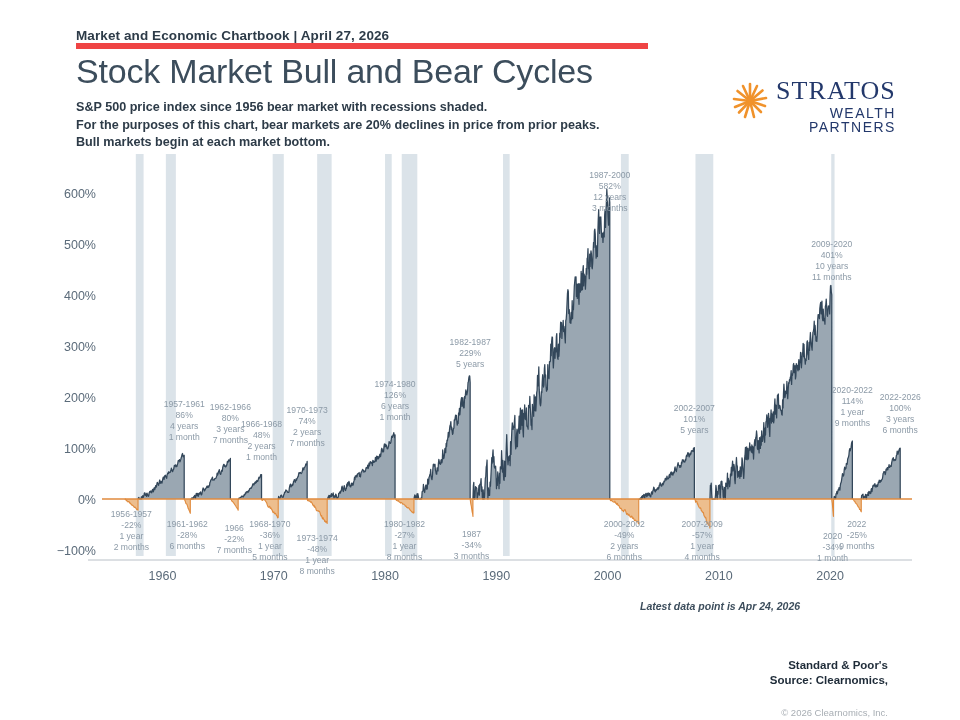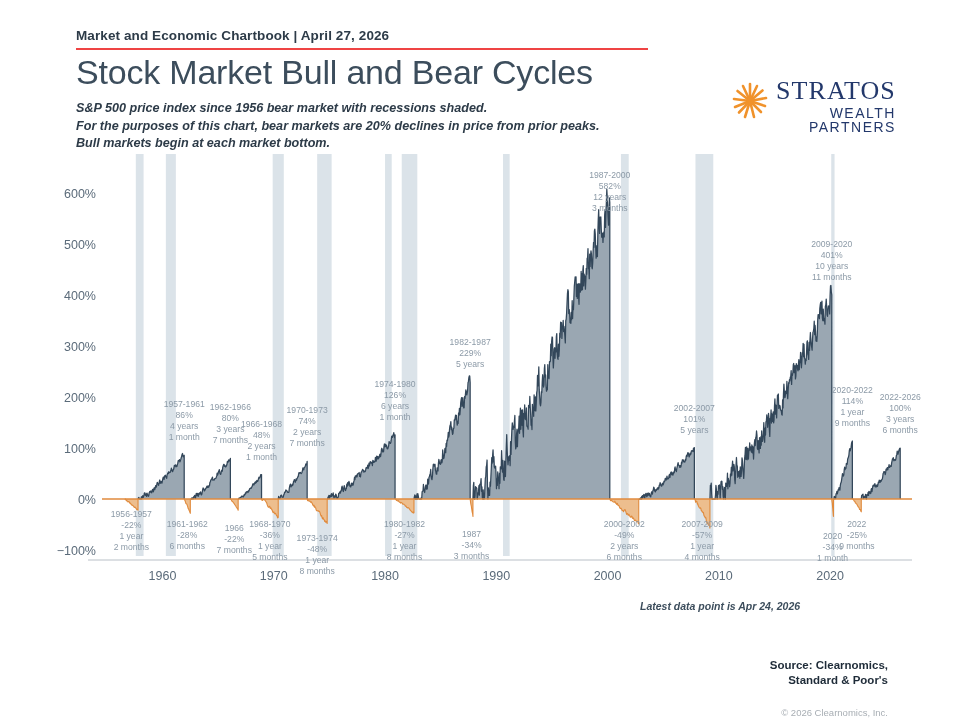--- a/index.html
+++ b/index.html
@@ -18,43 +18,41 @@
 
   
   #header {
     position: absolute;
     left: 76px;
     top: 28px;
     width: 810px;
   }
   #eyebrow-row {
     width: 572px;
-    border-bottom: 2px solid #ef4444;
-    padding-bottom: 5px;
+    border-bottom: 6px solid #ef4444;
   }
   #eyebrow {
     font-size: 13.5px;
     font-weight: 700;
     color: #2d3b48;
     letter-spacing: 0.1px;
     white-space: nowrap;
   }
   #page-title {
     margin-top: 4px;
     font-size: 34px;
     font-weight: 400;
     color: #3c4d5c;
     letter-spacing: -0.2px;
     line-height: 1.08;
     white-space: nowrap;
   }
   #subtitle {
     margin-top: 9px;
     font-size: 12.6px;
-    font-style: italic;
     font-weight: 700;
     color: #2d3b48;
     line-height: 1.42;
   }
   #subtitle div { white-space: nowrap; }
 
   
   #logo {
     position: absolute;
     left: 728px;
@@ -295,16 +293,16 @@
         <text x="702.1549295774648" y="377.06666666666666" class="bear-label"><tspan x="702.1549295774648" dy="0">2007-2009</tspan><tspan x="702.1549295774648" dy="11">-57%</tspan><tspan x="702.1549295774648" dy="11">1 year</tspan><tspan x="702.1549295774648" dy="11">4 months</tspan></text>
         <text x="832.6161971830976" y="389.06666666666666" class="bear-label"><tspan x="832.6161971830976" dy="0">2020</tspan><tspan x="832.6161971830976" dy="11">-34%</tspan><tspan x="832.6161971830976" dy="11">1 month</tspan></text>
         <text x="856.8169014084517" y="377.06666666666666" class="bear-label"><tspan x="856.8169014084517" dy="0">2022</tspan><tspan x="856.8169014084517" dy="11">-25%</tspan><tspan x="856.8169014084517" dy="11">9 months</tspan></text>
       </g>
   </svg>
 </div>
 
 <div id="latest-note">Latest data point is Apr 24, 2026</div>
 
 <div id="source-block">
+  <div class="src-line">Standard &amp; Poor's</div>
   <div class="src-line">Source: Clearnomics,</div>
-  <div class="src-line">Standard &amp; Poor's</div>
   <div class="copyright">© 2026 Clearnomics, Inc.</div>
 </div>
 
 </body></html>

